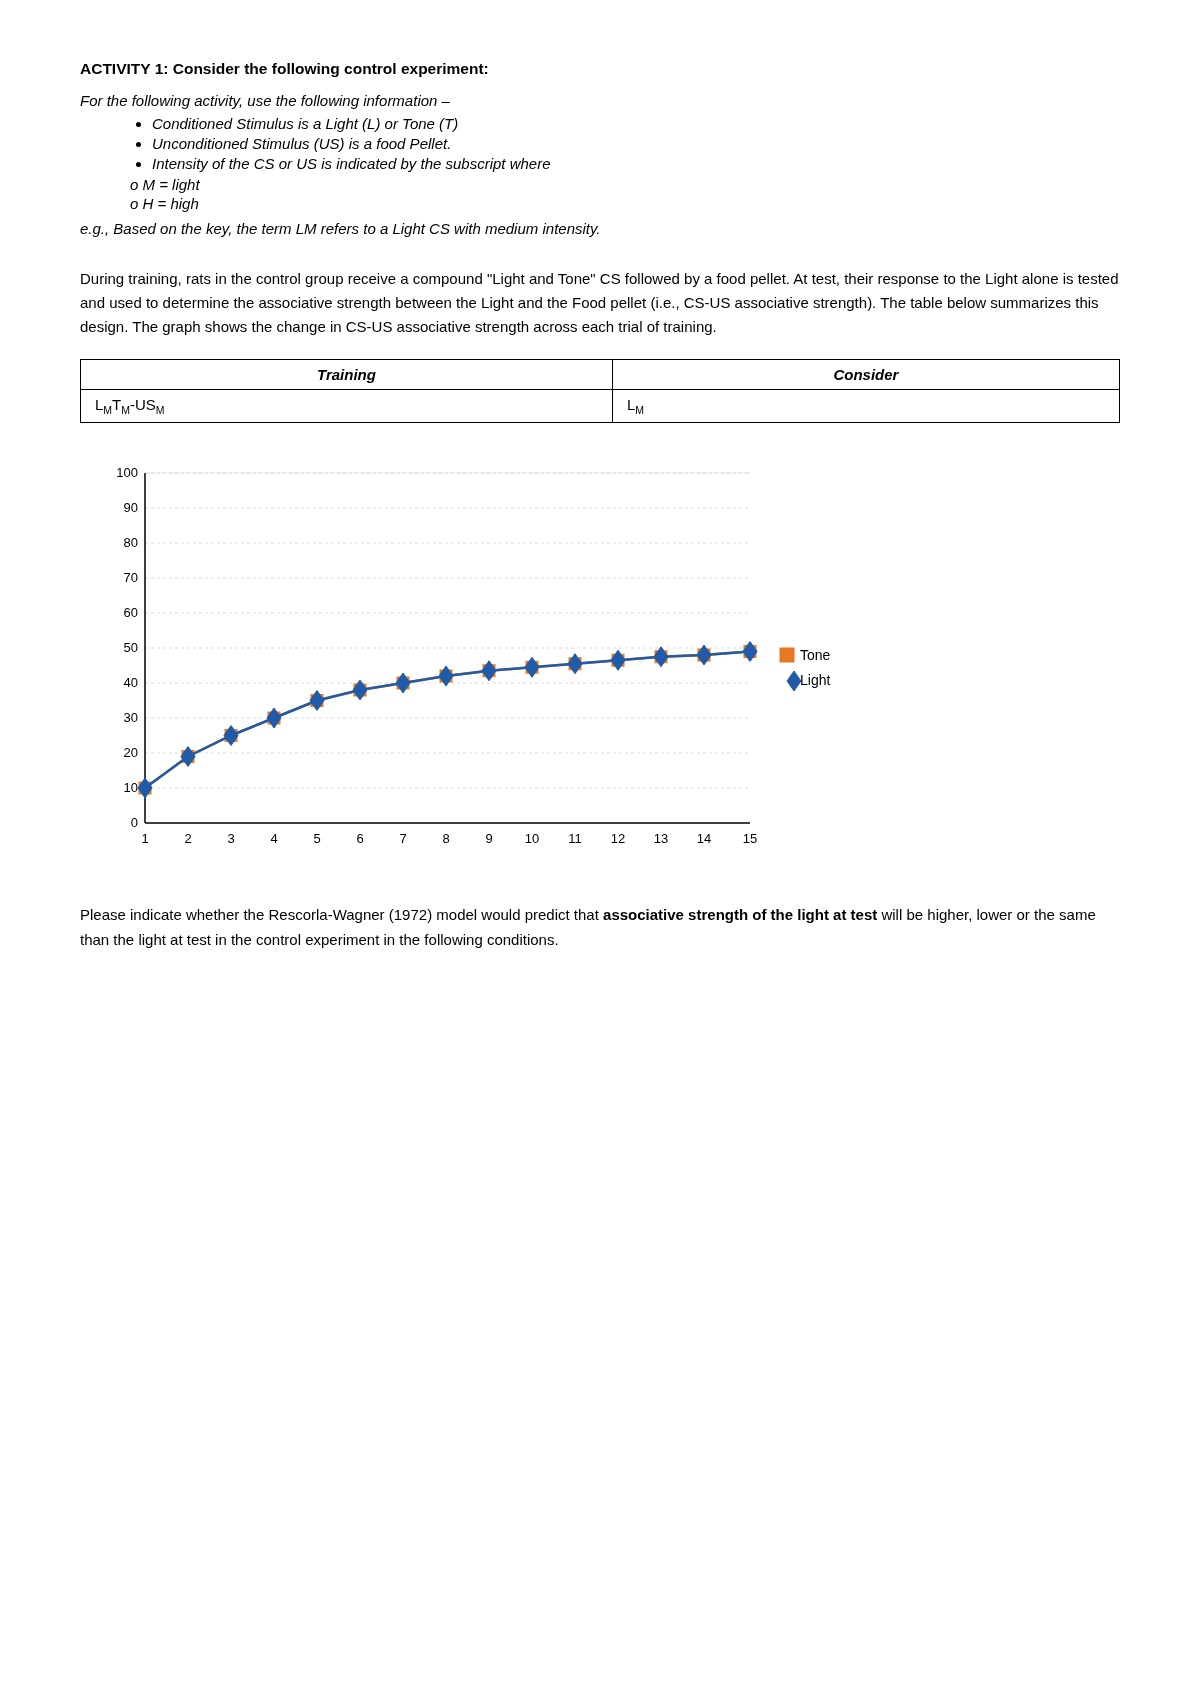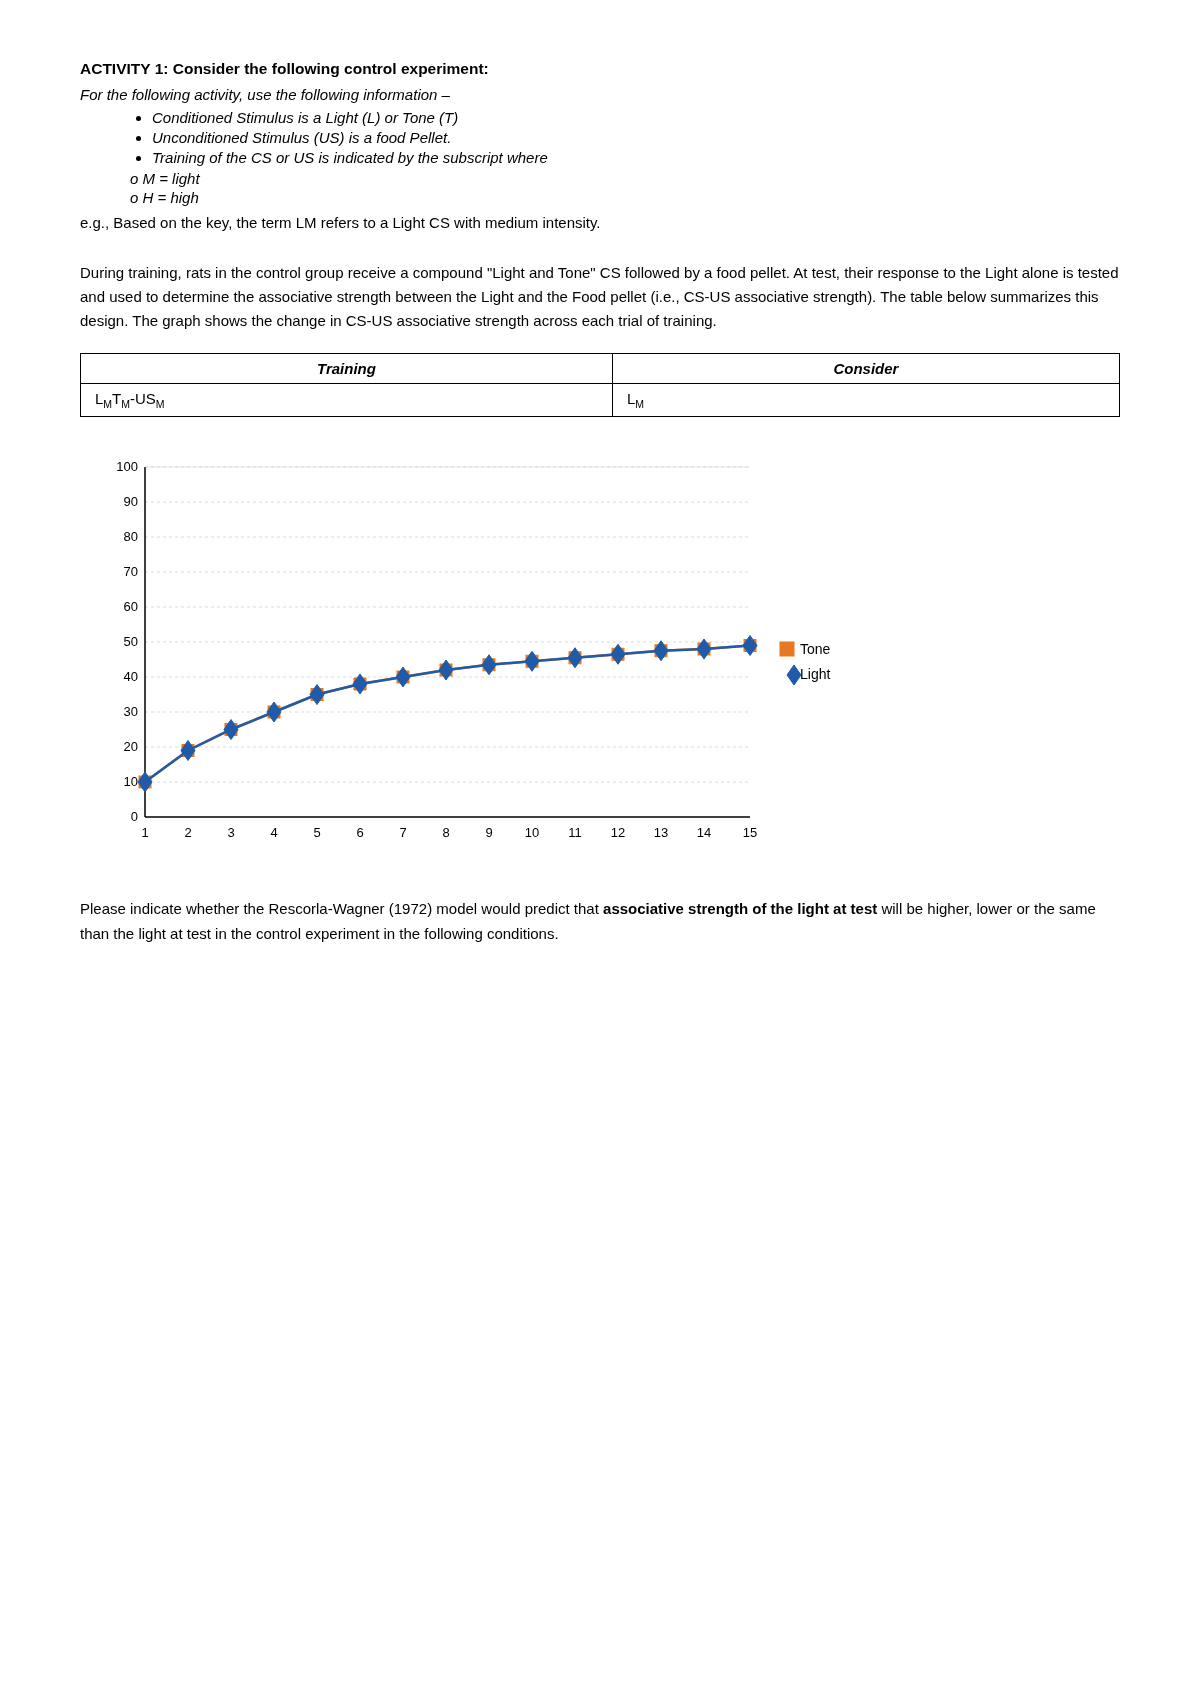--- a/index.html
+++ b/index.html
@@ -8,21 +8,21 @@
       font-family: Arial, sans-serif;
       font-size: 15px;
       color: #000;
       width: 1200px;
       min-height: 1698px;
       padding: 60px 80px;
     }
     .activity-title {
       font-weight: bold;
       font-size: 15.5px;
-      margin-bottom: 8px;
+      margin-bottom: 14px;
     }
     .intro-italic {
       font-style: italic;
       margin-bottom: 6px;
     }
     ul.bullet-list {
       list-style: disc;
       margin-left: 36px;
       margin-bottom: 4px;
     }
@@ -36,20 +36,21 @@
       margin-left: 50px;
     }
     .sub-list li {
       font-style: italic;
       margin-bottom: 2px;
     }
     .sub-list li::before {
       content: "o  ";
     }
     .example-text {
+      font-style: italic;
       margin-top: 8px;
       margin-bottom: 30px;
     }
     sub { font-size: 0.7em; vertical-align: sub; }
     .paragraph-block {
       margin-bottom: 20px;
       line-height: 1.6;
     }
     .table-container {
       margin-bottom: 30px;
@@ -92,21 +93,21 @@
 </head>
 <body>
 
 <div class="activity-title">ACTIVITY 1: Consider the following control experiment:</div>
 
 <div class="intro-italic">For the following activity, use the following information –</div>
 
 <ul class="bullet-list">
   <li>Conditioned Stimulus is a Light (L) or Tone (T)</li>
   <li>Unconditioned Stimulus (US) is a food Pellet.</li>
-  <li>Training of the CS or US is indicated by the subscript where</li>
+  <li>Intensity of the CS or US is indicated by the subscript where</li>
 </ul>
 <ul class="sub-list">
   <li>M = light</li>
   <li>H = high</li>
 </ul>
 
 <div class="example-text">
   <span>e.g., Based on the key, the term L</span><span>M</span><span> refers to a Light CS with medium intensity.</span>
 </div>
 

